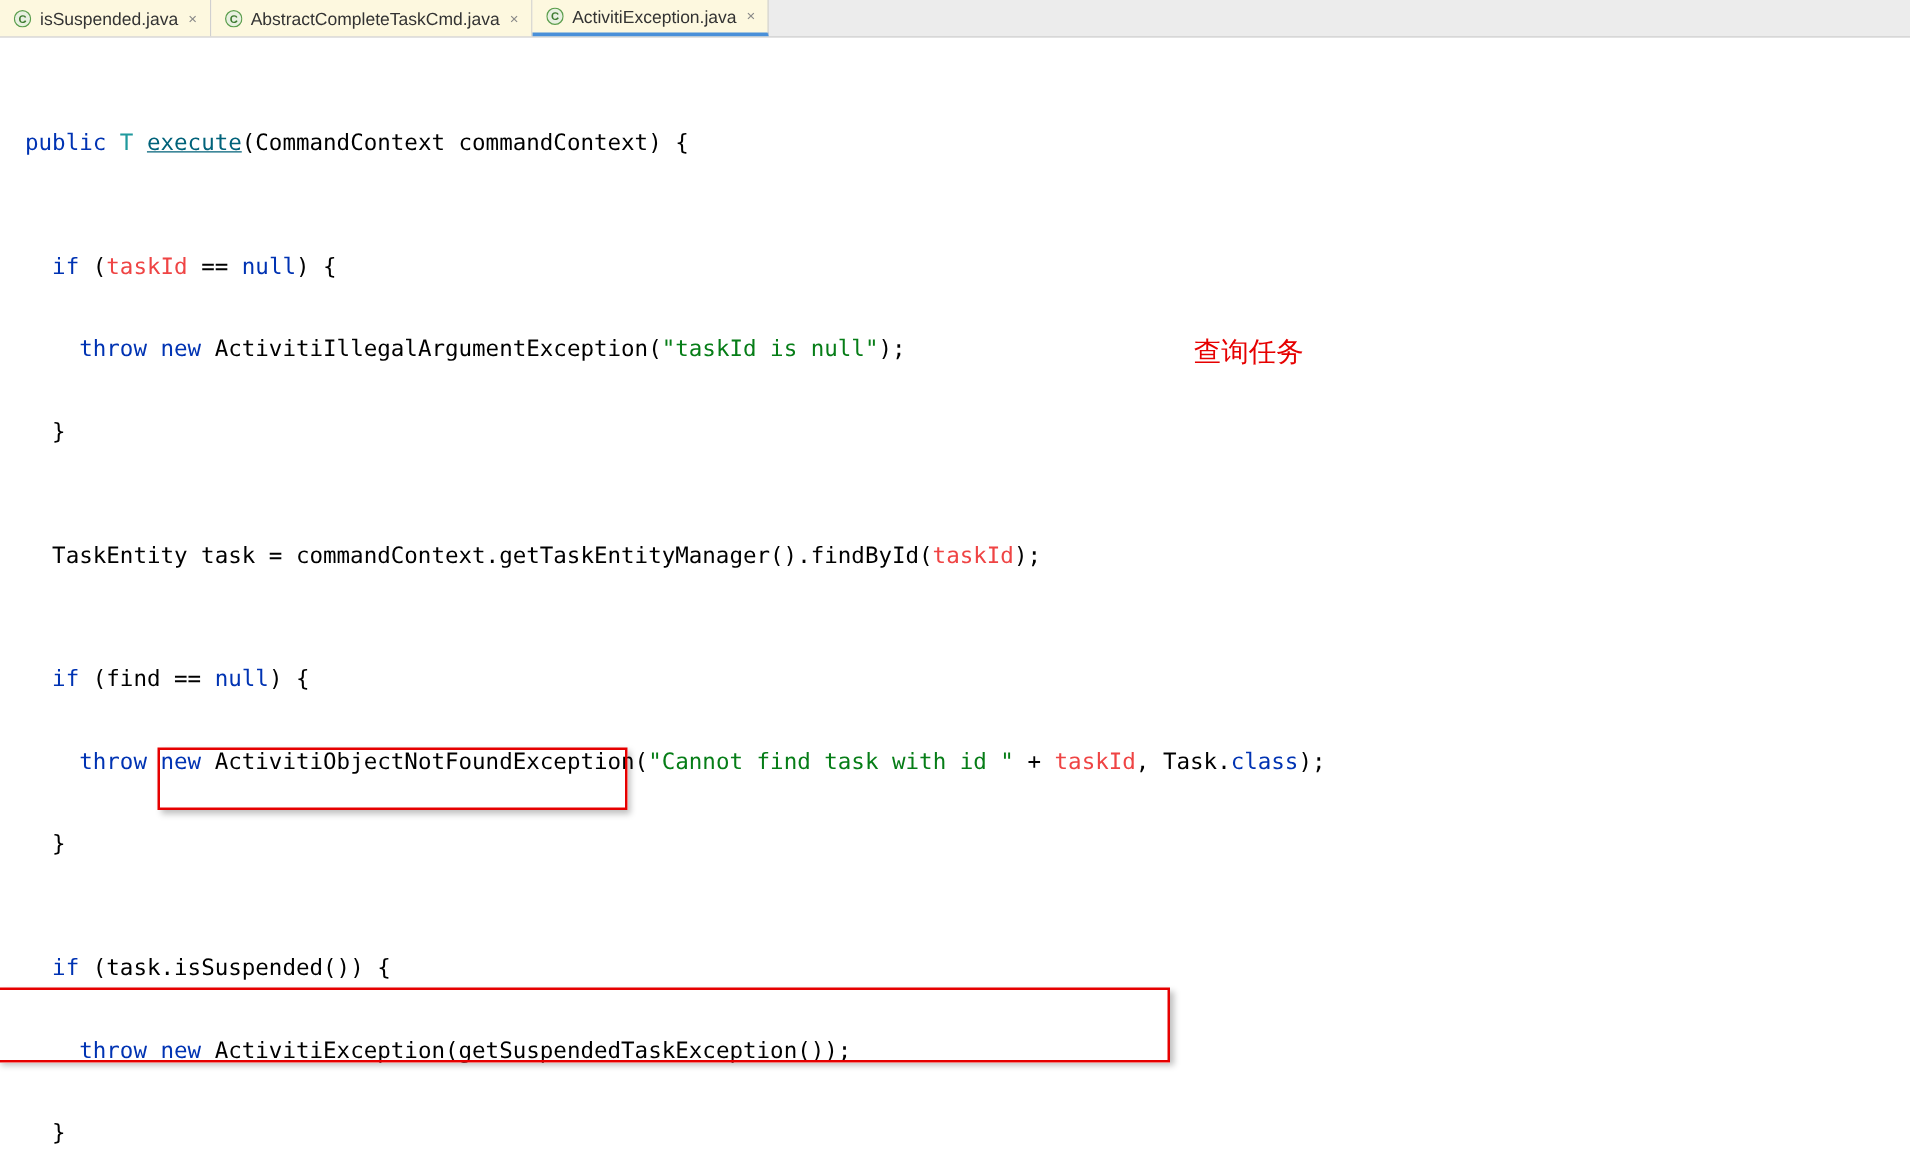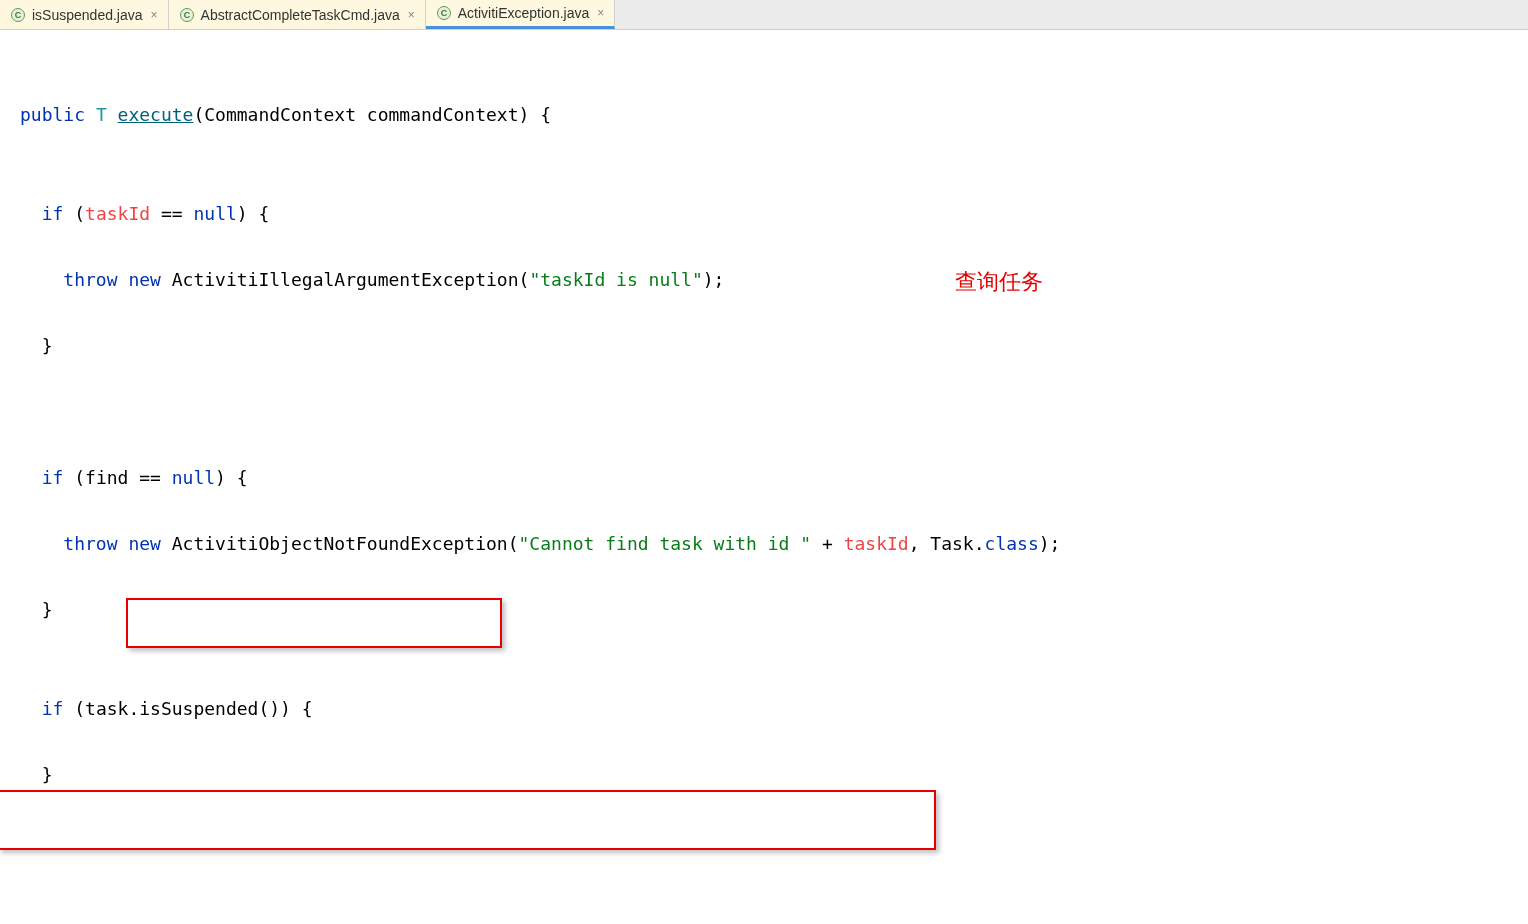--- a/index.html
+++ b/index.html
@@ -112,26 +112,28 @@
   </div>
 </div>
 
 <div class="editor">
 <span class="code-line"><span class="kw">public</span> <span class="type">T</span> <span class="method-decl">execute</span><span>(CommandContext commandContext) {</span></span>
 <span class="code-line"></span>
 <span class="code-line">  <span class="kw">if</span><span> (</span><span class="field">taskId</span><span> == </span><span class="kw">null</span><span>) {</span></span>
 <span class="code-line">    <span class="kw">throw</span><span> </span><span class="kw">new</span><span> </span><span>ActivitiIllegalArgumentException(</span><span class="string">"taskId is null"</span><span>);</span></span>
 <span class="code-line">  <span>}</span></span>
 <span class="code-line"></span>
+<span class="code-line">  <span>TaskEntity task = commandContext.getTaskEntityManager().findById(</span><span class="field">taskId</span><span>);</span></span>
 <span class="code-line"></span>
 <span class="code-line">  <span class="kw">if</span><span> (find == </span><span class="kw">null</span><span>) {</span></span>
 <span class="code-line">    <span class="kw">throw</span><span> </span><span class="kw">new</span><span> </span><span>ActivitiObjectNotFoundException(</span><span class="string">"Cannot find task with id "</span><span> + </span><span class="field">taskId</span><span>, Task.</span><span class="kw">class</span><span>);</span></span>
 <span class="code-line">  <span>}</span></span>
 <span class="code-line"></span>
 <span class="code-line">  <span class="kw">if</span><span> (task.isSuspended()) {</span></span>
+<span class="code-line">    <span class="kw">throw</span><span> </span><span class="kw">new</span><span> </span><span>ActivitiException(getSuspendedTaskException());</span></span>
 <span class="code-line">  <span>}</span></span>
 <span class="code-line"></span>
 
 
 
 <div class="annotation" style="top:235px; left:955px;">查询任务</div>
 
 <div class="highlight-box" style="top:568px; left:126px; width:376px; height:50px;"></div>
 
 

